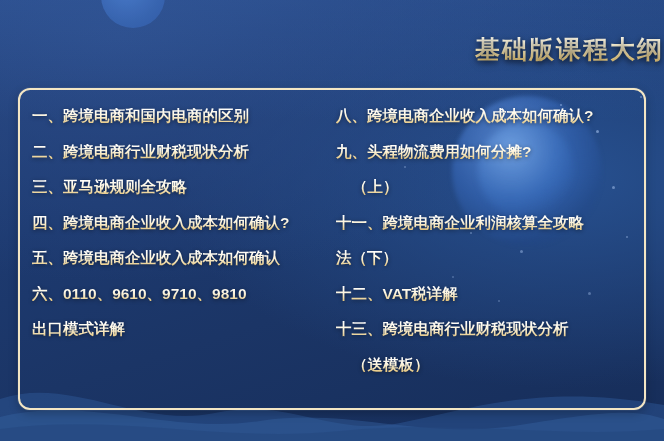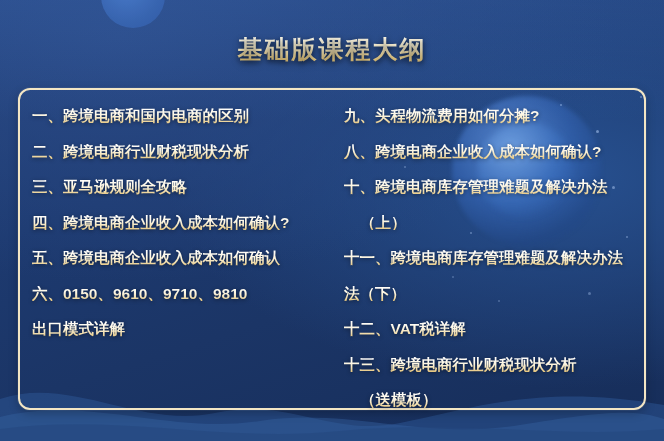--- a/index.html
+++ b/index.html
@@ -45,21 +45,21 @@
   .wave{position:absolute;bottom:0;left:0;width:664px;height:72px;}
 
   .glowbar{
     position:absolute;left:0;top:0;width:664px;height:120px;
     background:linear-gradient(180deg, rgba(70,120,200,.22) 0%, rgba(70,120,200,0) 100%);
   }
 
   
   .title{
     position:absolute;left:0;top:33px;width:664px;
-    text-align:center;
+    text-align:right;
     font-size:25px;
     font-weight:bold;
     letter-spacing:2px;
     background:linear-gradient(180deg,#fffdf4 0%,#fdf3d2 42%,#eccf86 78%,#d9b濃 100%);
     background:linear-gradient(180deg,#fffdf4 0%,#fdf3d2 42%,#eccf86 78%,#d8b163 100%);
     -webkit-background-clip:text;background-clip:text;
     color:transparent;-webkit-text-fill-color:transparent;
     text-shadow:0 2px 5px rgba(0,0,0,.35);
     filter:drop-shadow(0 2px 3px rgba(0,0,0,.4));
     white-space:nowrap;
@@ -74,21 +74,21 @@
     box-sizing:border-box;
     box-shadow:0 0 0 1px rgba(255,255,255,.06), 0 3px 10px rgba(0,0,0,.25);
   }
 
   .cols{
     position:absolute;left:18px;top:88px;
     width:628px;height:322px;
     box-sizing:border-box;
     padding:20px 14px 10px 14px;
     display:flex;
-    gap:8px;
+    gap:0;
   }
   .col{flex:0 0 auto;}
   .col-left{width:300px;}
   .col-right{width:300px;margin-left:4px;}
 
   .item{
     display:block;
     font-size:15.5px;
     font-weight:bold;
     line-height:1;
@@ -142,30 +142,29 @@
 
   <div class="panel"></div>
 
   <div class="cols">
     <div class="col col-left">
       <div class="item">一、跨境电商和国内电商的区别</div>
       <div class="item">二、跨境电商行业财税现状分析</div>
       <div class="item">三、亚马逊规则全攻略</div>
       <div class="item">四、跨境电商企业收入成本如何确认?</div>
       <div class="item">五、跨境电商企业收入成本如何确认</div>
-      <div class="item">六、0150、9610、9710、9810</div>
+      <div class="item">六、0110、9610、9710、9810</div>
       <div class="item cont">出口模式详解</div>
     </div>
 
     <div class="col col-right">
+      <div class="item">八、跨境电商企业收入成本如何确认?</div>
       <div class="item">九、头程物流费用如何分摊?</div>
-      <div class="item">八、跨境电商企业收入成本如何确认?</div>
-      <div class="item">十、跨境电商库存管理难题及解决办法</div>
       <div class="item cont indent">（上）</div>
-      <div class="item">十一、跨境电商库存管理难题及解决办法</div>
+      <div class="item">十一、跨境电商企业利润核算全攻略</div>
       <div class="item cont">法（下）</div>
       <div class="item">十二、VAT税详解</div>
       <div class="item">十三、跨境电商行业财税现状分析</div>
       <div class="item cont indent">（送模板）</div>
     </div>
   </div>
 
 </div>
 
 </body></html>

